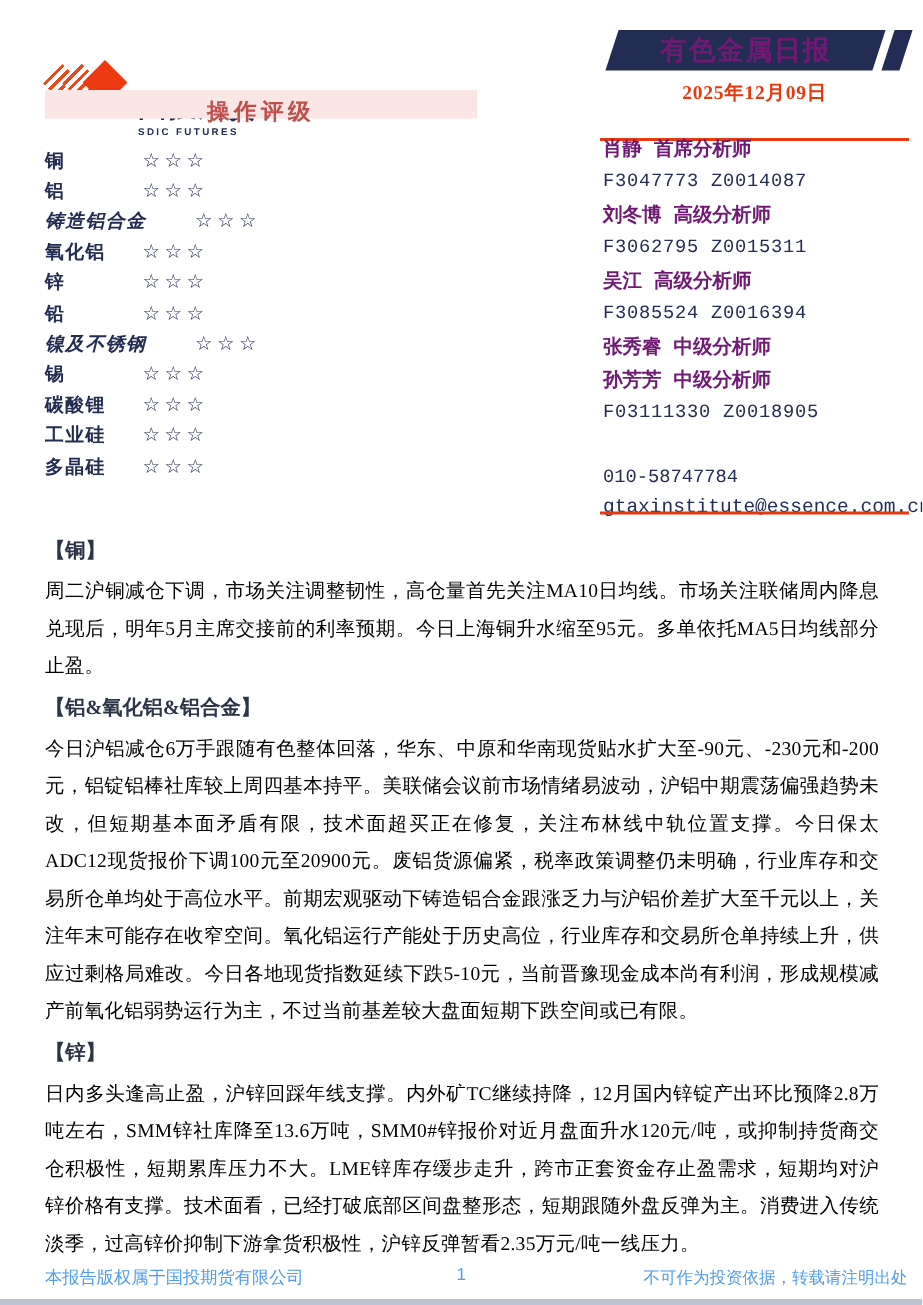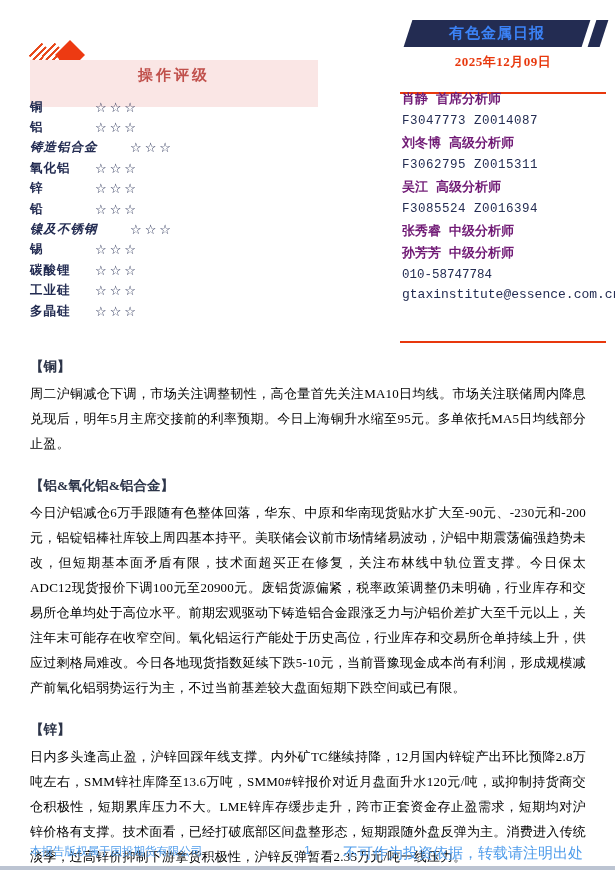--- a/index.html
+++ b/index.html
@@ -21,58 +21,58 @@
   .d-solid { width:30px; height:30px; left:27px; top:6px; background:#ed3a12; }
   .logo-text { margin-left:6px;margin-top:40px; }
   .logo-cn { font-size:19px; font-weight:bold; color:#232c52; letter-spacing:1px; font-family:"Liberation Sans",sans-serif; }
   .logo-en { font-size:6.5px; font-weight:bold; color:#232c52; letter-spacing:1.6px; margin-top:1px; font-family:"Liberation Sans",sans-serif; }
 
   
   .report-banner { position:absolute; left:402px; top:20px; width:206px; height:27px; }
   .banner-main { position:absolute; left:6px; top:0; width:178px; height:27px; background:#232c52; transform:skewX(-18deg); }
   .banner-tail { position:absolute; left:190px; top:0; width:12px; height:27px; background:#232c52; transform:skewX(-18deg); }
   .banner-label { position:absolute; left:0; top:0; width:190px; height:27px; line-height:27px;
-    text-align:center; color:#3b82f6; font-size:15px; font-weight:bold; letter-spacing:1px; }
+    text-align:center; color:#701a75; font-size:18px; font-weight:bold; letter-spacing:1px; }
   .report-date { position:absolute; left:400px; top:53px; width:206px; text-align:center;
     color:#e8380d; font-size:13px; font-weight:bold; letter-spacing:0.5px;
     border-bottom:2px solid #e8380d; padding-bottom:21px; }
 
   
-  .rating-banner { position:absolute; left:30px; top:60px; width:288px; height:47px;
+  .rating-banner { position:absolute; left:30px; top:60px; width:288px; height:19px;
     background:#fae6e5; text-align:center; line-height:31px;
     color:#c0504b; font-size:15px; font-weight:bold; letter-spacing:3px; }
   .ratings { position:absolute; left:30px; top:97px; width:340px; }
   .rating-row { display:flex; align-items:center; height:20.4px; }
   .rating-name { min-width:65px; font-size:12.5px; font-weight:bold; color:#232c52; letter-spacing:1px; }
   .rating-name.wide { min-width:100px;font-style:italic; }
   .rating-stars { font-size:13px; color:#232c52; letter-spacing:3px; font-family:"DejaVu Sans",sans-serif; }
 
   
   .analysts { position:absolute; left:402px; top:88px; width:204px; }
   .an-name-line { height:22px; line-height:22px; font-size:13px; font-weight:bold; color:#701a75; }
   .an-title { margin-left:8px; }
   .an-codes { height:22px; line-height:22px; font-size:12.5px; color:#232c52;
     font-family:"Liberation Mono",monospace; letter-spacing:0.5px; }
-  .an-phone { height:22px; line-height:22px; font-size:12.5px; color:#232c52;
+  .an-phone { margin-top:21px; height:22px; line-height:22px; font-size:12.5px; color:#232c52;
     font-family:"Liberation Mono",monospace; }
   .an-email { height:18px; line-height:18px; font-size:13px; color:#232c52;
     font-family:"Liberation Mono",monospace;text-align:right; }
   .right-rule { position:absolute; left:400px; top:341px; width:206px; height:2px; background:#e8380d; }
 
   
   .report-body { position:absolute; left:30px; top:350px; width:556px; }
-  .section-title { font-size:13.5px; font-weight:bold; color:#2c3448; margin-top:21px; margin-bottom:5px; }
+  .section-title { font-size:13.5px; font-weight:bold; color:#2c3448; margin-top:7px; margin-bottom:5px; }
   .section-title:first-child { margin-top:8px; }
   .section-text { font-size:13px; line-height:25px; color:#000000; text-align:justify; letter-spacing:0.2px; }
 
   
   .footer { position:absolute; left:0; bottom:10px; width:100%; height:16px; font-family:"Liberation Sans",sans-serif; }
   .footer-left { position:absolute; left:30px; top:0; font-size:11.5px; color:#4f9ceb;text-align:right; }
   .footer-page { position:absolute; left:0; top:0; width:100%; text-align:center; font-size:11.5px; color:#4f9ceb; }
-  .footer-right { position:absolute; right:32px; top:0; font-size:15px; color:#4f9ceb; }
+  .footer-right { position:absolute; right:10px; top:0; font-size:11px; color:#4f9ceb; }
   .bottom-bar { position:absolute; left:0; bottom:0; width:100%; height:4px; background:#bcc4d2; }
 </style>
 </head>
 <body>
 
 <div id="page">
 
   <div class="logo">
     <div class="logo-mark">
       <div class="diamond d-striped d1"></div>
@@ -152,20 +152,21 @@
     <div class="an-name-line">
       <span>吴江</span><span class="an-title">高级分析师</span>
     </div>
     <div class="an-codes">F3085524 Z0016394</div>
     <div class="an-name-line">
       <span>张秀睿</span><span class="an-title">中级分析师</span>
     </div>
     <div class="an-name-line">
       <span>孙芳芳</span><span class="an-title">中级分析师</span>
     </div>
+    <div class="an-codes">F03111330 Z0018905</div>
     <div class="an-phone">010-58747784</div>
     <div class="an-email">gtaxinstitute@essence.com.cn</div>
   </div>
   <div class="right-rule"></div>
 
   <div class="report-body">
     <div class="section-title">【铜】</div>
     <p class="section-text">周二沪铜减仓下调，市场关注调整韧性，高仓量首先关注MA10日均线。市场关注联储周内降息兑现后，明年5月主席交接前的利率预期。今日上海铜升水缩至95元。多单依托MA5日均线部分止盈。</p>
     <div class="section-title">【铝&amp;氧化铝&amp;铝合金】</div>
     <p class="section-text">今日沪铝减仓6万手跟随有色整体回落，华东、中原和华南现货贴水扩大至-90元、-230元和-200元，铝锭铝棒社库较上周四基本持平。美联储会议前市场情绪易波动，沪铝中期震荡偏强趋势未改，但短期基本面矛盾有限，技术面超买正在修复，关注布林线中轨位置支撑。今日保太ADC12现货报价下调100元至20900元。废铝货源偏紧，税率政策调整仍未明确，行业库存和交易所仓单均处于高位水平。前期宏观驱动下铸造铝合金跟涨乏力与沪铝价差扩大至千元以上，关注年末可能存在收窄空间。氧化铝运行产能处于历史高位，行业库存和交易所仓单持续上升，供应过剩格局难改。今日各地现货指数延续下跌5-10元，当前晋豫现金成本尚有利润，形成规模减产前氧化铝弱势运行为主，不过当前基差较大盘面短期下跌空间或已有限。</p>

